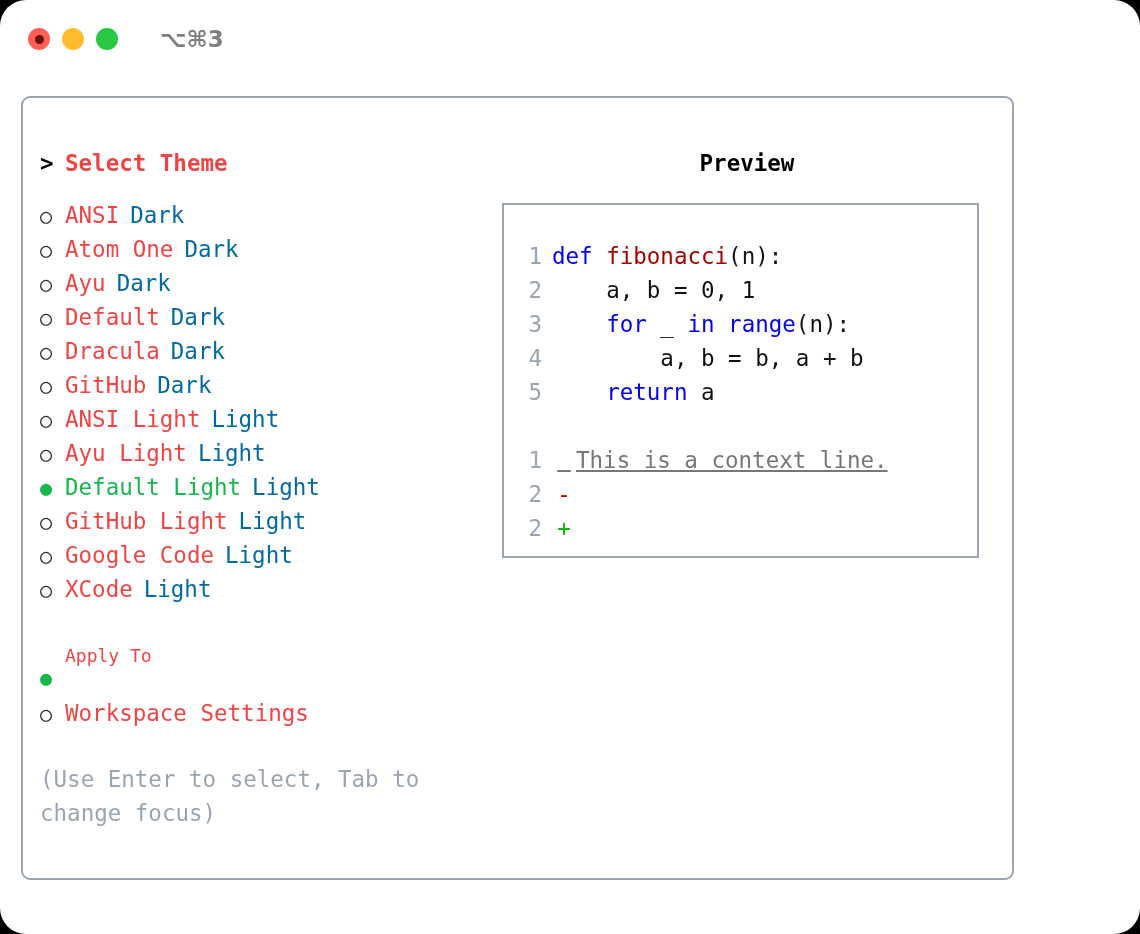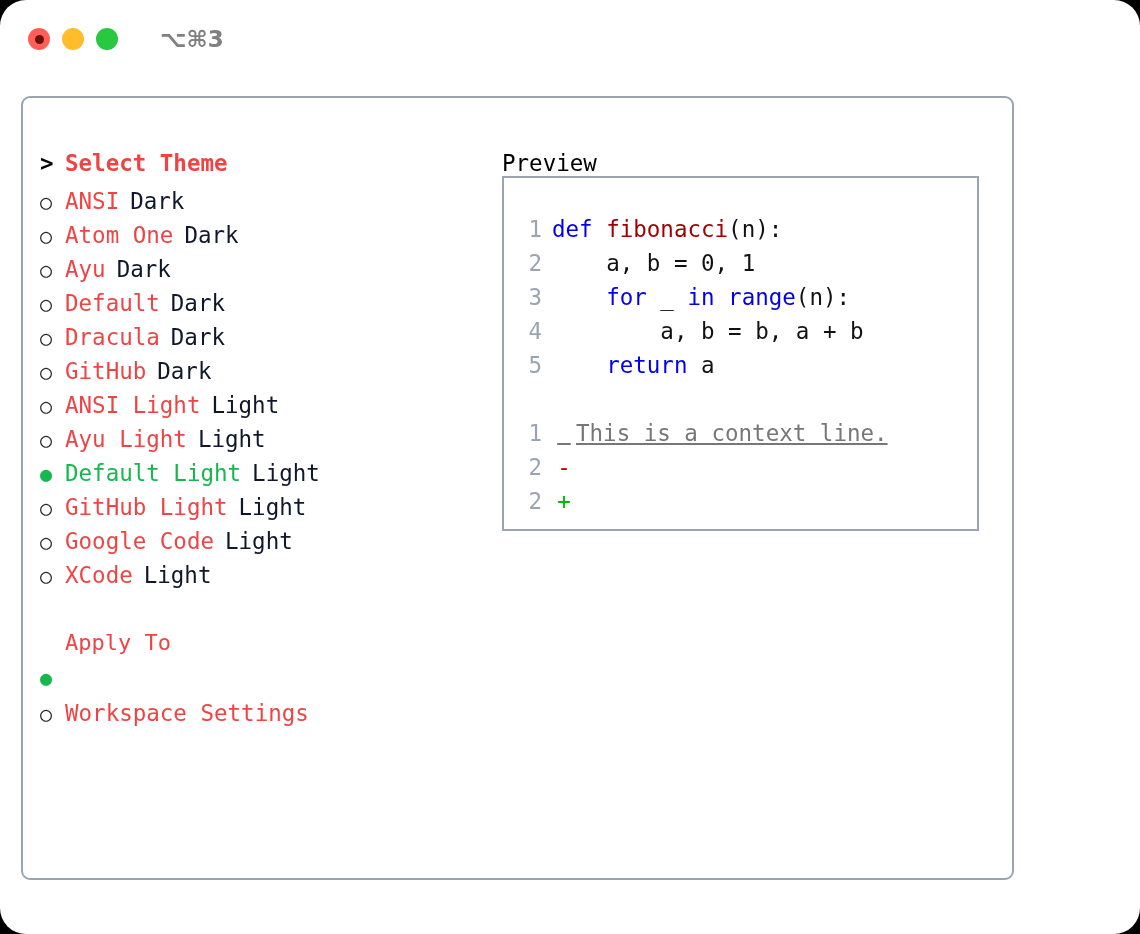--- a/index.html
+++ b/index.html
@@ -110,48 +110,51 @@
   .row.header-row {
     font-weight: bold;
     color: #000000;
     height: 38px;
   }
   .row.header-row .marker { color: #000000; font-weight: bold; font-size: 22.5px;}
   .row.selected .marker { color: #16b84e; }
   .row.selected .name   { color: #16b84e; }
   .name { color: #ef4444; }
   .kind {
-    color: #0f172a;
+    color: #0369a1;
     margin-left: 11px;
+    margin-top: 14px;
   }
 
   .section-gap { height: 34px; }
   .group-head {
     display: flex;
-    align-items: flex-start;
+    align-items: flex-end;
     height: 36px;
-    font-size: 22px;
+    font-size: 18px;
     color: #111111;
     white-space: pre;
   }
   .group-head .marker { width: 25px; flex: 0 0 25px; }
 
   .hint {
     margin-top: 28px;
     color: #9aa5b1;
     font-size: 22.5px;
     line-height: 34px;
     width: 400px;
     white-space: pre-wrap;
   }
 
   .preview-label {
     font-size: 22.5px;
-    font-weight: normal;
+    font-weight: bold;
     color: #000000;
+    margin-bottom: 27px;
+    text-align: center;
   }
   .preview-box {
     width: 477px;
     height: 355px;
     border: 2px solid #9aa5b1;
     box-sizing: border-box;
     padding: 38px 0 0 18px;
   }
   .code-line {
     display: flex;
@@ -222,20 +225,21 @@
 
         <div class="group-head">
           <span class="marker"></span>
           <span class="name">Apply To</span>
         </div>
         <div id="apply-items">
             <div class="row selected"><span class="marker">●</span></div>
             <div class="row"><span class="marker">○</span><span class="name">Workspace Settings</span></div>
           </div>
 
+        <div class="hint">(Use Enter to select, Tab to change focus)</div>
       </div>
 
       <div class="right-col">
         <div class="preview-label">Preview</div>
         <div class="preview-box">
           <div id="code-lines">
               <div class="code-line"><span class="lnum">1</span><span class="tok-kw">def </span><span class="tok-fn">fibonacci</span><span class="tok-pl">(n):</span></div>
               <div class="code-line"><span class="lnum">2</span><span class="tok-pl">    a, b = 0, 1</span></div>
               <div class="code-line"><span class="lnum">3</span><span class="tok-pl">    </span><span class="tok-kw">for</span><span class="tok-pl"> _ </span><span class="tok-kw">in</span><span class="tok-pl"> </span><span class="tok-kw">range</span><span class="tok-pl">(n):</span></div>
               <div class="code-line"><span class="lnum">4</span><span class="tok-pl">        a, b = b, a + b</span></div>

